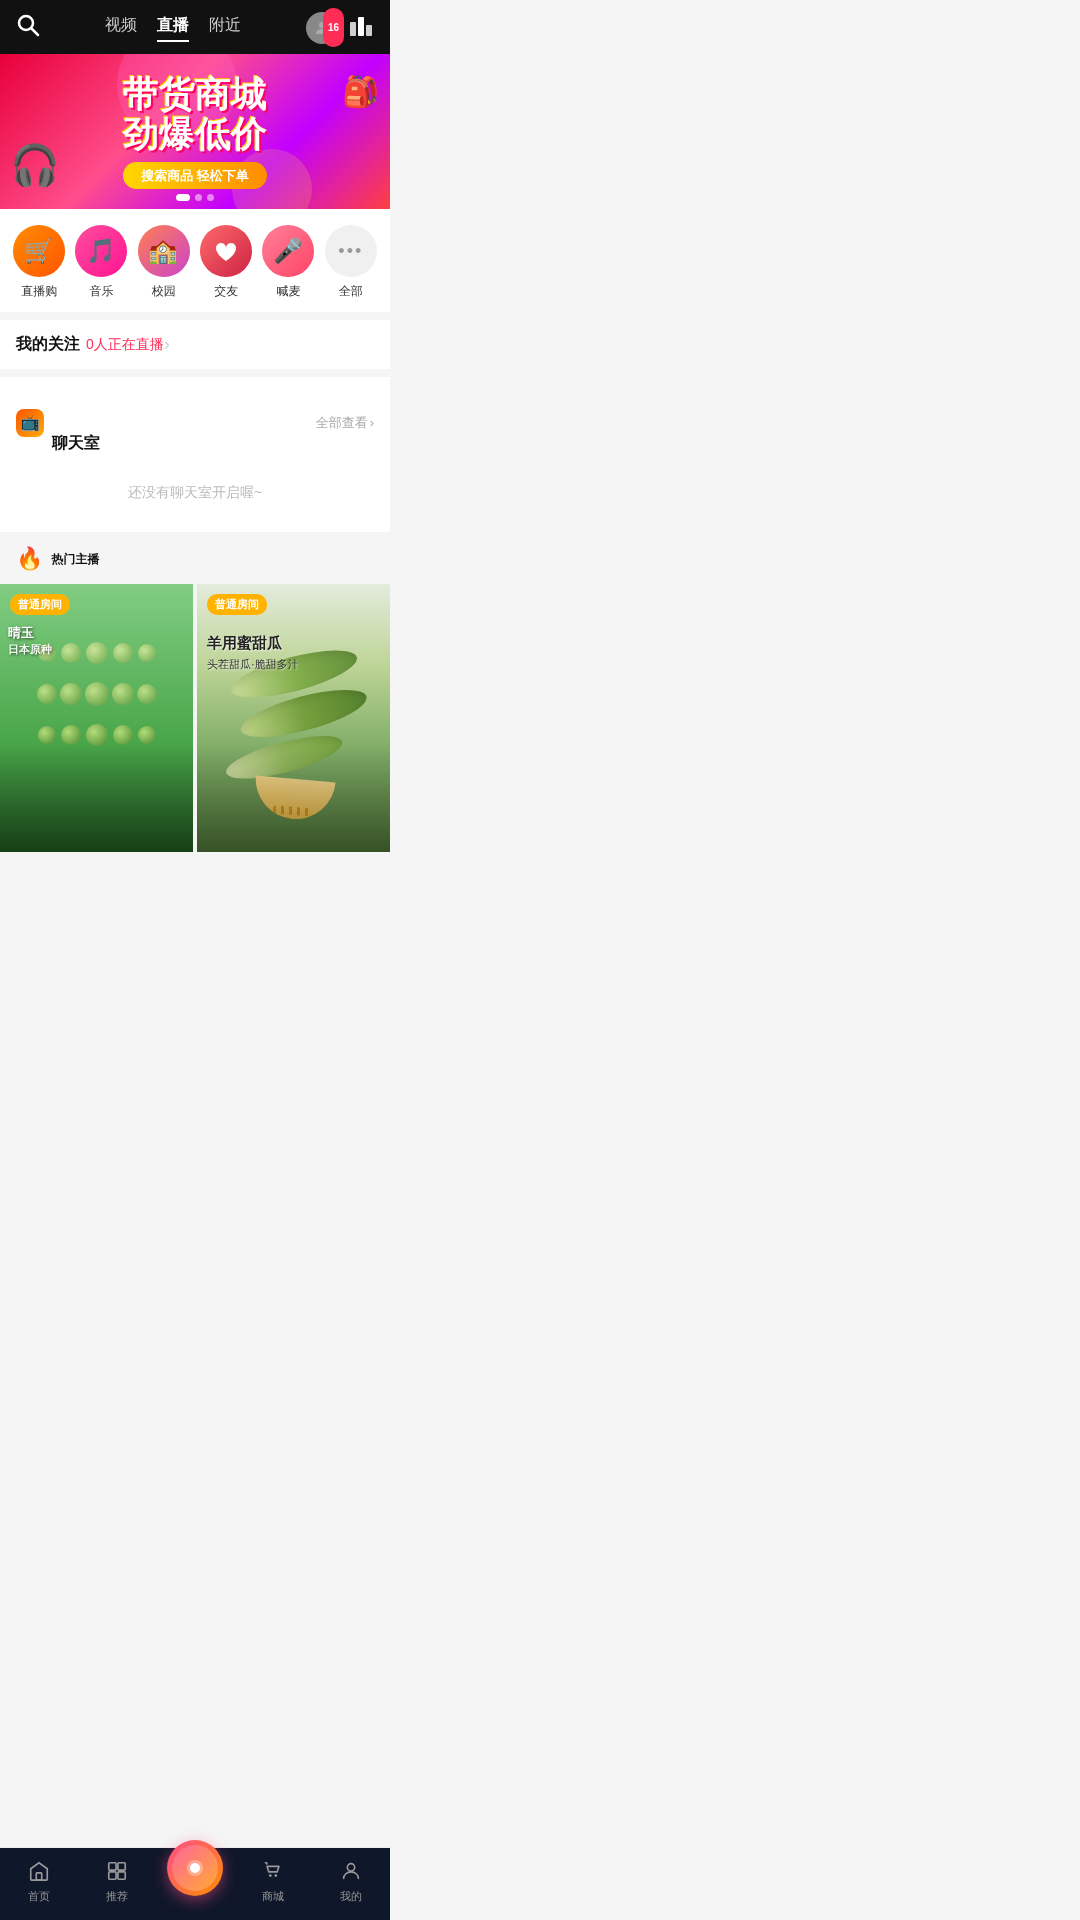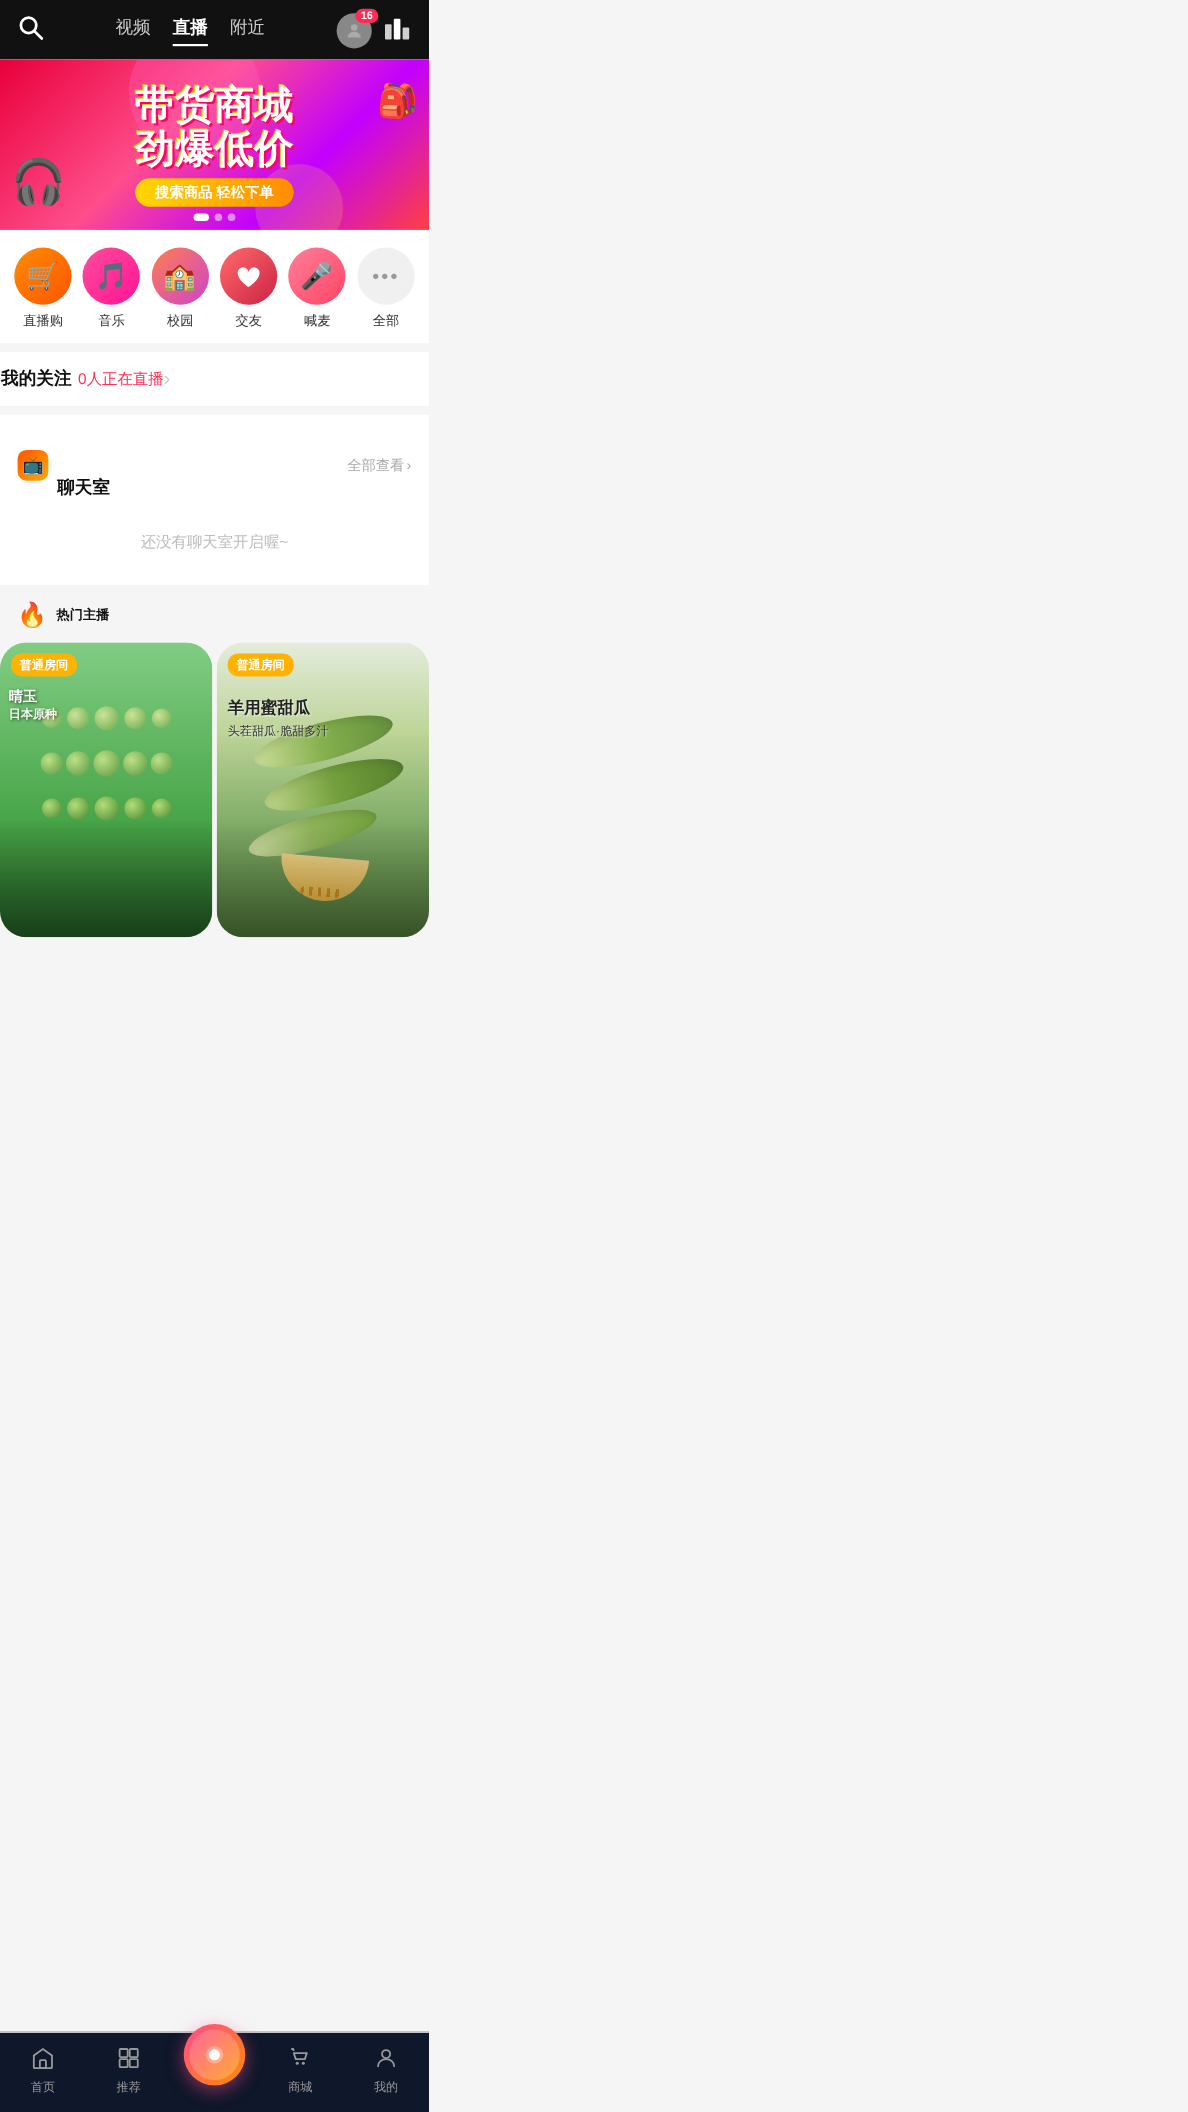--- a/index.html
+++ b/index.html
@@ -64,21 +64,21 @@
       justify-content: center;
     }
     .nav-badge {
       position: absolute;
       top: -4px;
       right: -6px;
       background: #ff2d55;
       color: #fff;
       font-size: 10px;
       border-radius: 10px;
-      padding: 1px 5px;
+      padding: 14px 5px;
       font-weight: 700;
     }
     .nav-ranking {
       font-size: 22px;
       color: #fff;
     }
 
     
     .banner-wrap {
       width: 100%;
@@ -206,21 +206,21 @@
     .cat-icon-all { background: #f0f0f0; }
     .cat-label {
       font-size: 12px;
       color: #333;
     }
 
     
     .follow-section {
       background: #fff;
       margin-top: 8px;
-      padding: 14px 1px;
+      padding: 14px 16px;
       display: flex;
       align-items: center;
       justify-content: flex-start;
       cursor: pointer;
     }
     .follow-left {
       display: flex;
       align-items: center;
       gap: 6px;
     }
@@ -309,21 +309,20 @@
       display: grid;
       grid-template-columns: 1fr 1fr;
       gap: 4px;
     }
     .host-card {
       position: relative;
       overflow: hidden;
       aspect-ratio: 0.72;
       background: #ddd;
       cursor: pointer;
-      border-radius: 24px;
     }
     .host-card-bg-grapes {
       width: 100%;
       height: 100%;
       background: linear-gradient(180deg, #a8e6a3 0%, #5cb85c 40%, #3a8a3a 100%);
       display: flex;
       align-items: center;
       justify-content: center;
       font-size: 70px;
     }

